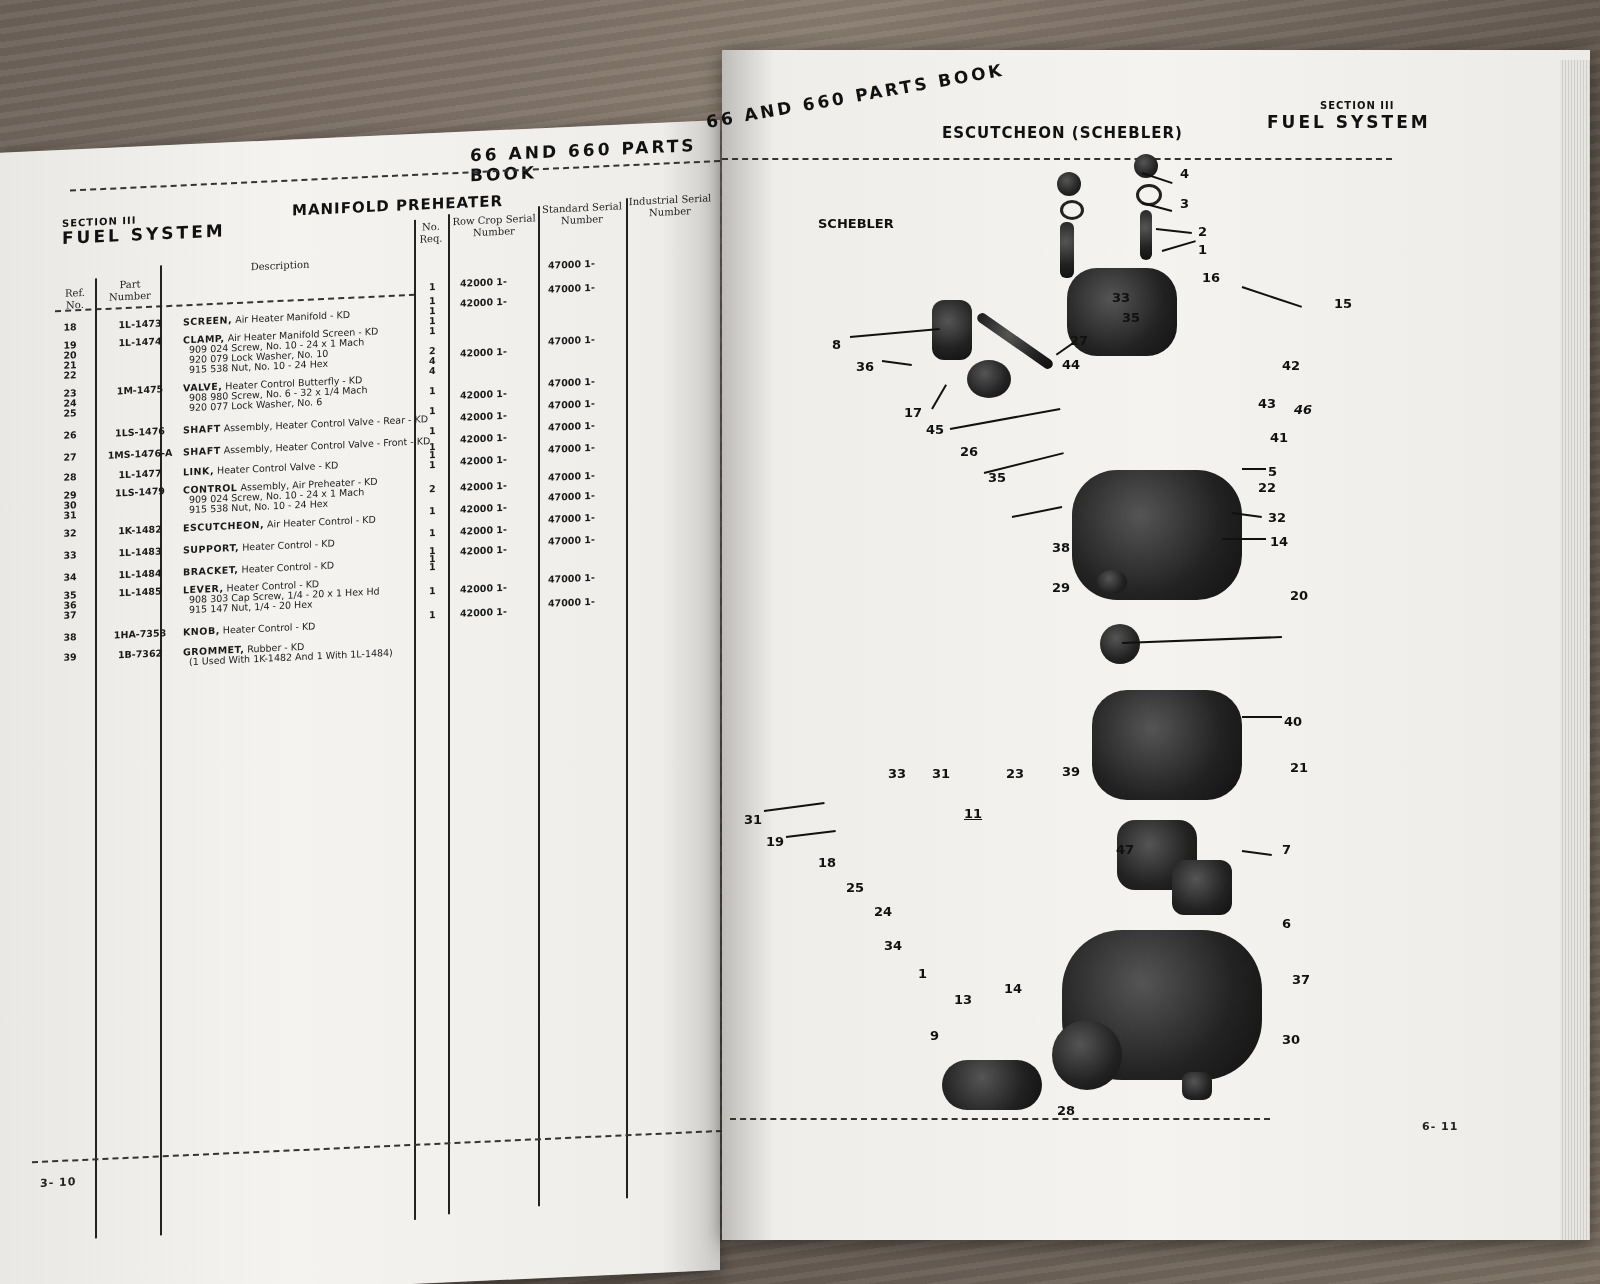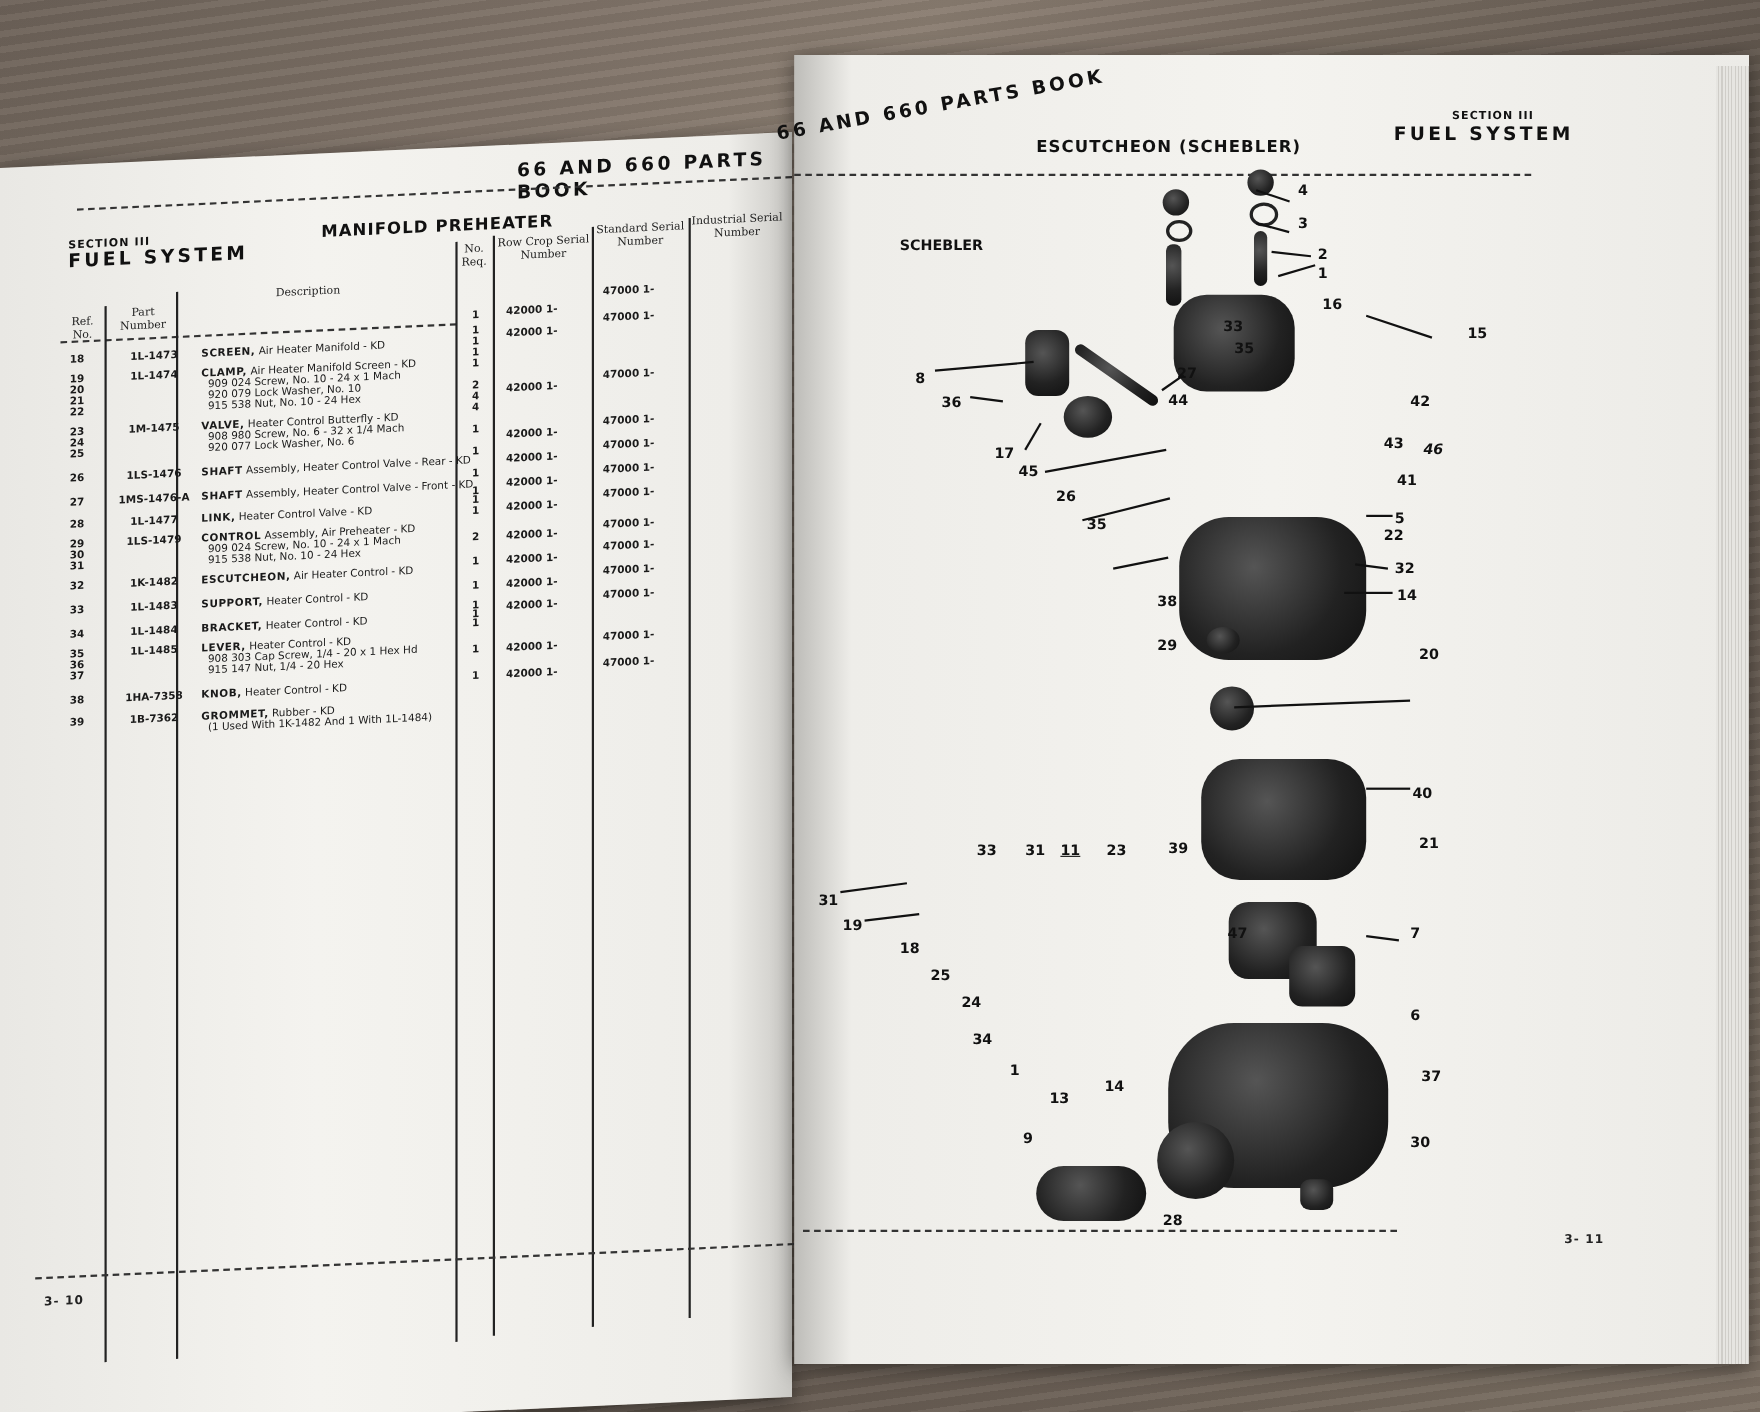--- a/index.html
+++ b/index.html
@@ -290,21 +290,21 @@
       <div class="callout" style="left: 546px; top: 460px;">32</div>
       <div class="callout" style="left: 548px; top: 484px;">14</div>
       <div class="callout" style="left: 330px; top: 490px;">38</div>
       <div class="callout" style="left: 330px; top: 530px;">29</div>
       <div class="callout" style="left: 568px; top: 538px;">20</div>
       <div class="callout" style="left: 562px; top: 664px;">40</div>
       <div class="callout" style="left: 568px; top: 710px;">21</div>
       <div class="callout" style="left: 560px; top: 792px;">7</div>
       <div class="callout" style="left: 166px; top: 716px;">33</div>
       <div class="callout" style="left: 210px; top: 716px;">31</div>
-      <div class="callout" style="left: 242px; top: 716px; text-decoration: underline;">11</div>
+      <div class="callout" style="left: 242px; top: 756px; text-decoration: underline;">11</div>
       <div class="callout" style="left: 284px; top: 716px;">23</div>
       <div class="callout" style="left: 340px; top: 714px;">39</div>
       <div class="callout" style="left: 22px; top: 762px;">31</div>
       <div class="callout" style="left: 44px; top: 784px;">19</div>
       <div class="callout" style="left: 96px; top: 805px;">18</div>
       <div class="callout" style="left: 394px; top: 792px;">47</div>
       <div class="callout" style="left: 124px; top: 830px;">25</div>
       <div class="callout" style="left: 152px; top: 854px;">24</div>
       <div class="callout" style="left: 162px; top: 888px;">34</div>
       <div class="callout" style="left: 560px; top: 866px;">6</div>
@@ -331,15 +331,15 @@
       <div class="leader" style="left: 510px; top: 462px; width: 30.2655px; transform: rotate(7.59464deg);"></div>
       <div class="leader" style="left: 500px; top: 488px; width: 44px; transform: rotate(0deg);"></div>
       <div class="leader" style="left: 400px; top: 592px; width: 160.112px; transform: rotate(-2.14759deg);"></div>
       <div class="leader" style="left: 520px; top: 666px; width: 40px; transform: rotate(0deg);"></div>
       <div class="leader" style="left: 520px; top: 800px; width: 30.2655px; transform: rotate(7.59464deg);"></div>
       <div class="leader" style="left: 42px; top: 760px; width: 60.531px; transform: rotate(-7.59464deg);"></div>
       <div class="leader" style="left: 64px; top: 786px; width: 50.3587px; transform: rotate(-6.84277deg);"></div>
     </div>
 
   <div class="dash" style="position:absolute;left:8px;top:1068px;width:540px;"></div>
-  <div class="pagenum" style="left:700px;top:1070px;">3- 11</div>
+  <div class="pagenum" style="left:700px;top:1070px;">6- 11</div>
 </div>
 <div class="page-stack"></div>
 
 </body></html>

